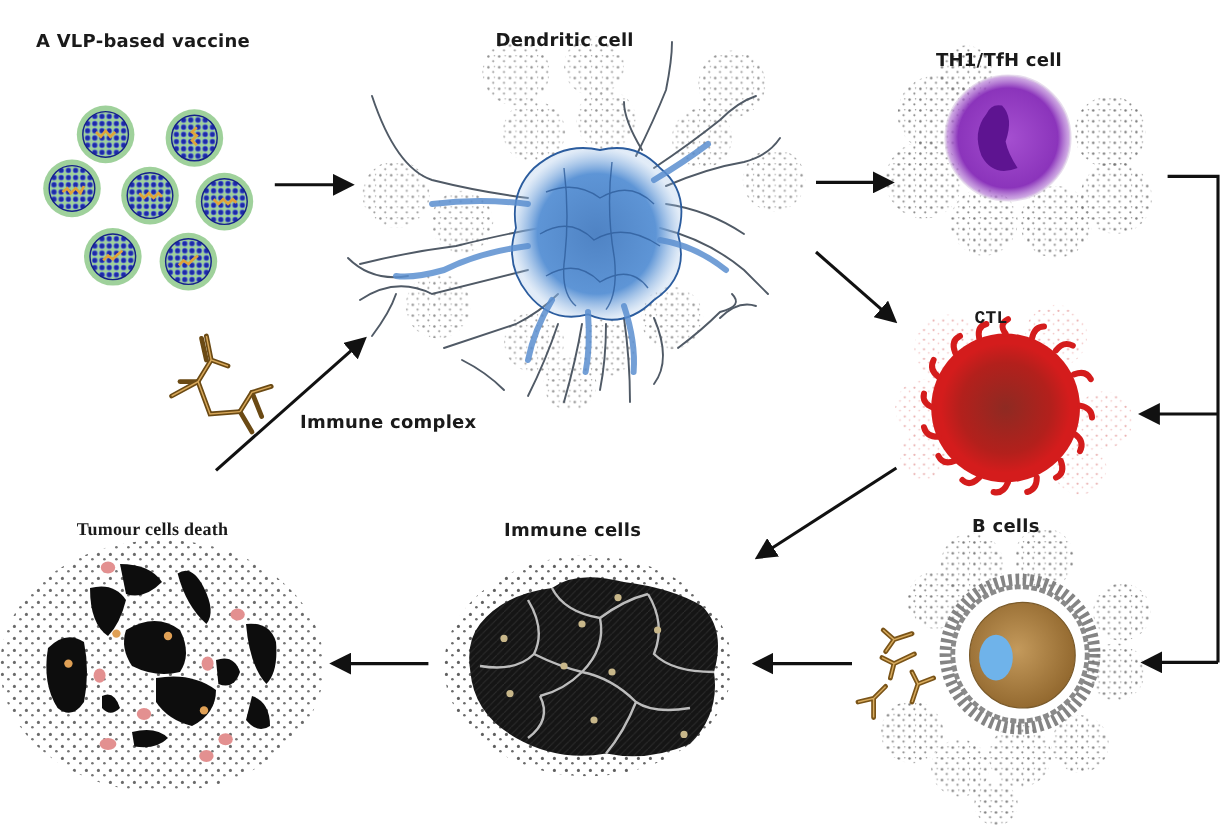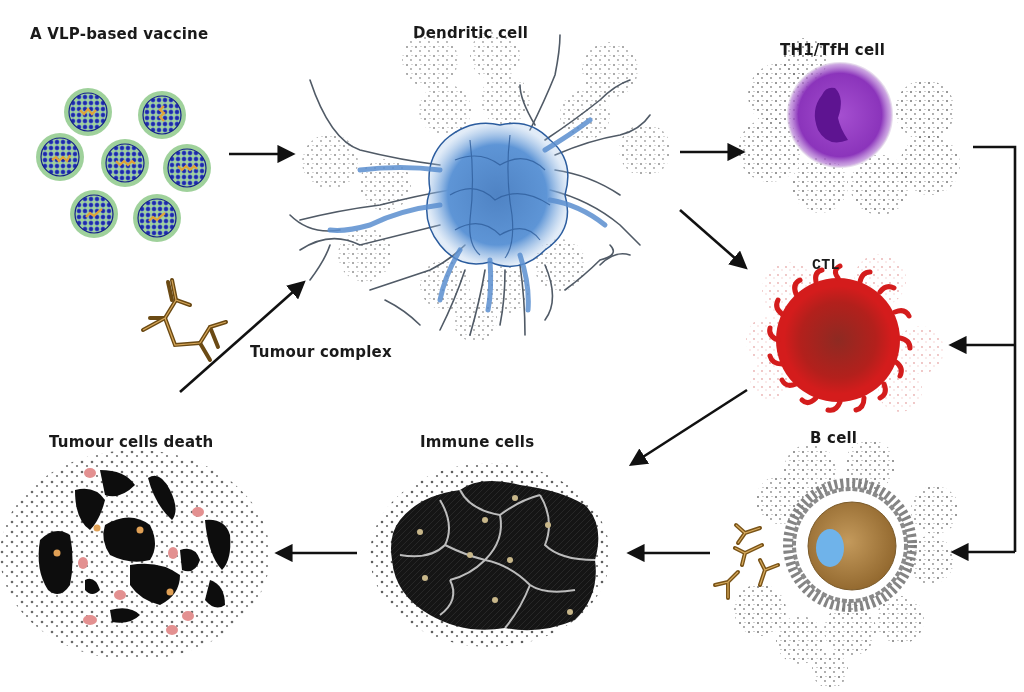--- a/index.html
+++ b/index.html
@@ -331,20 +331,20 @@
     <polyline points="973,147 1015,147 1015,552"></polyline>
     <line x1="1015" y1="345" x2="952" y2="345" marker-end="url(#ah)"></line>
     <line x1="1015" y1="552" x2="954" y2="552" marker-end="url(#ah)"></line>
   </g>
 </svg>
 
 
 <div class="label" style="left:30px; top:25px; width:210px;">
   <div>A VLP-based vaccine</div>
 </div>
-<div class="label" style="left:250px; top:343px; width:150px;">Tumour complex</div>
+<div class="label" style="left:250px; top:343px; width:150px;">Immune complex</div>
 <div class="label" style="left:413px; top:24px; width:140px;">Dendritic cell</div>
 <div class="label" style="left:780px; top:10px; width:130px;margin-top:31px;">TH1/TfH cell</div>
 <div class="label" style="left:812px; top:256px; width:60px;font-family:Liberation Mono, monospace;">CTL</div>
-<div class="label" style="left:810px; top:429px; width:70px;">B cell</div>
+<div class="label" style="left:810px; top:429px; width:70px;">B cells</div>
 <div class="label" style="left:420px; top:433px; width:140px;">Immune cells</div>
-<div class="label" style="left:49px; top:433px; width:190px;">Tumour cells death</div>
+<div class="label" style="left:64px; top:433px; width:190px;font-family:Liberation Serif, serif;">Tumour cells death</div>
 </div>
 
 </body></html>

